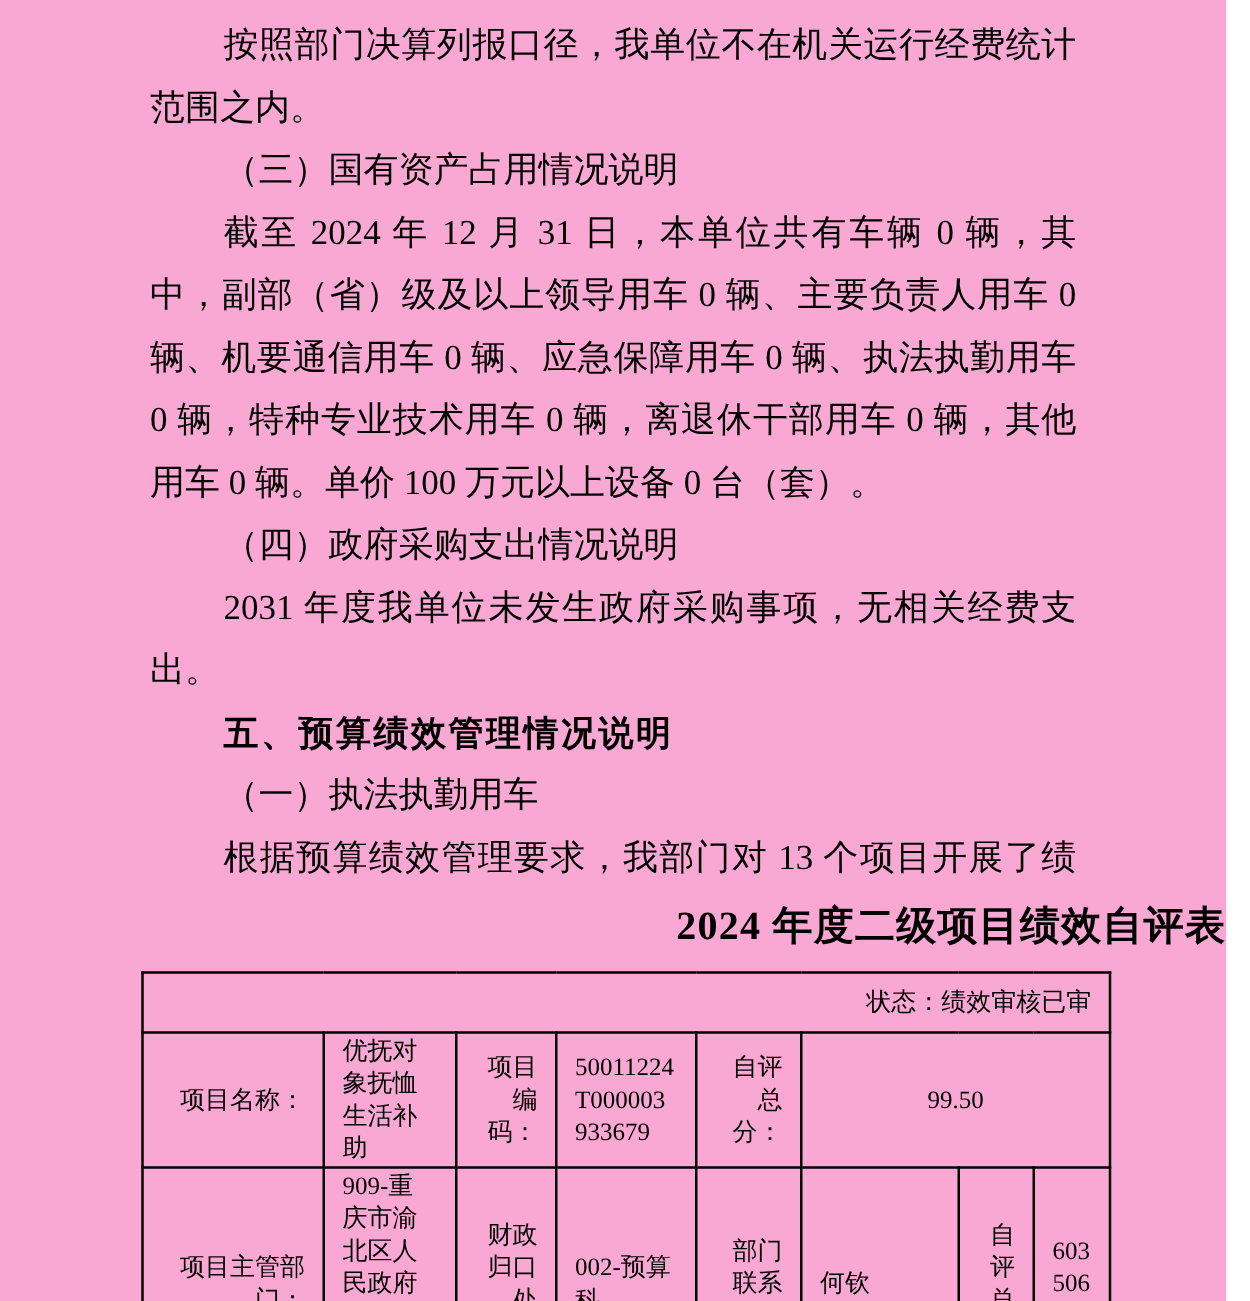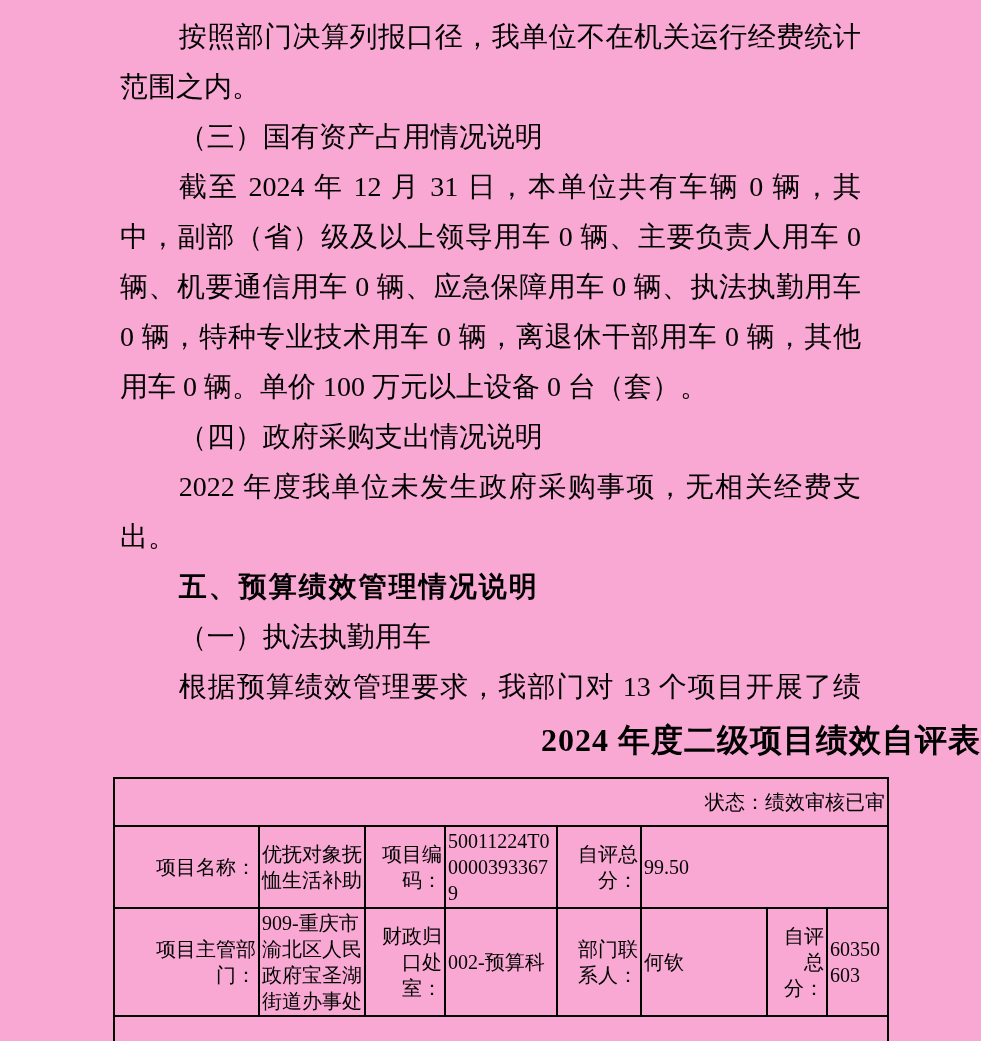--- a/index.html
+++ b/index.html
@@ -40,54 +40,54 @@
   }
   table.eval-table {
     border-collapse: collapse;
     table-layout: fixed;
     width: 774px;
     margin: 15px 0 0 113px;
     font-size: 20px;
   }
   table.eval-table td {
     border: 2px solid #000000;
-    padding: 1px 2px;
+    padding: 1px 14px;
     line-height: 26px;
     vertical-align: middle;
     word-break: break-all;
     overflow: hidden;
   }
   td.status-cell {
     height: 44px;
     text-align: right;
     padding-right: 8px;
   }
   tr.r-name td { height: 51px; }
   tr.r-dept td { height: 104px; }
   td.funds-cell {
     height: 70px;
     text-align: center;
     vertical-align: top;
     padding-top: 12px;
   }
   .lbl { text-align: right; }
   .val { text-align: left; }
-  .ctr { }
+  .ctr { text-align: center; }
 </style>
 </head>
 <body>
 
 <div class="page">
 
   <div class="doc-body">
     <p class="para">按照部门决算列报口径，我单位不在机关运行经费统计范围之内。</p>
     <p class="para">（三）国有资产占用情况说明</p>
     <p class="para">截至 2024 年 12 月 31 日，本单位共有车辆 0 辆，其中，副部（省）级及以上领导用车 0 辆、主要负责人用车 0 辆、机要通信用车 0 辆、应急保障用车 0 辆、执法执勤用车 0 辆，特种专业技术用车 0 辆，离退休干部用车 0 辆，其他用车 0 辆。单价 100 万元以上设备 0 台（套）。</p>
     <p class="para">（四）政府采购支出情况说明</p>
-    <p class="para">2022 年度我单位未发生政府采购事项，无相关经费支出。</p>
+    <p class="para">2031 年度我单位未发生政府采购事项，无相关经费支出。</p>
     <p class="para heading">五、预算绩效管理情况说明</p>
     <p class="para">（一）执法执勤用车</p>
     <p class="para">根据预算绩效管理要求，我部门对 13 个项目开展了绩效自评，涉及财政拨款项目支出资金 324.45 万元。</p>
   </div>
 
   <div class="table-title">2024 年度二级项目绩效自评表</div>
 
   <table class="eval-table">
     <colgroup>
       <col style="width:145px">

